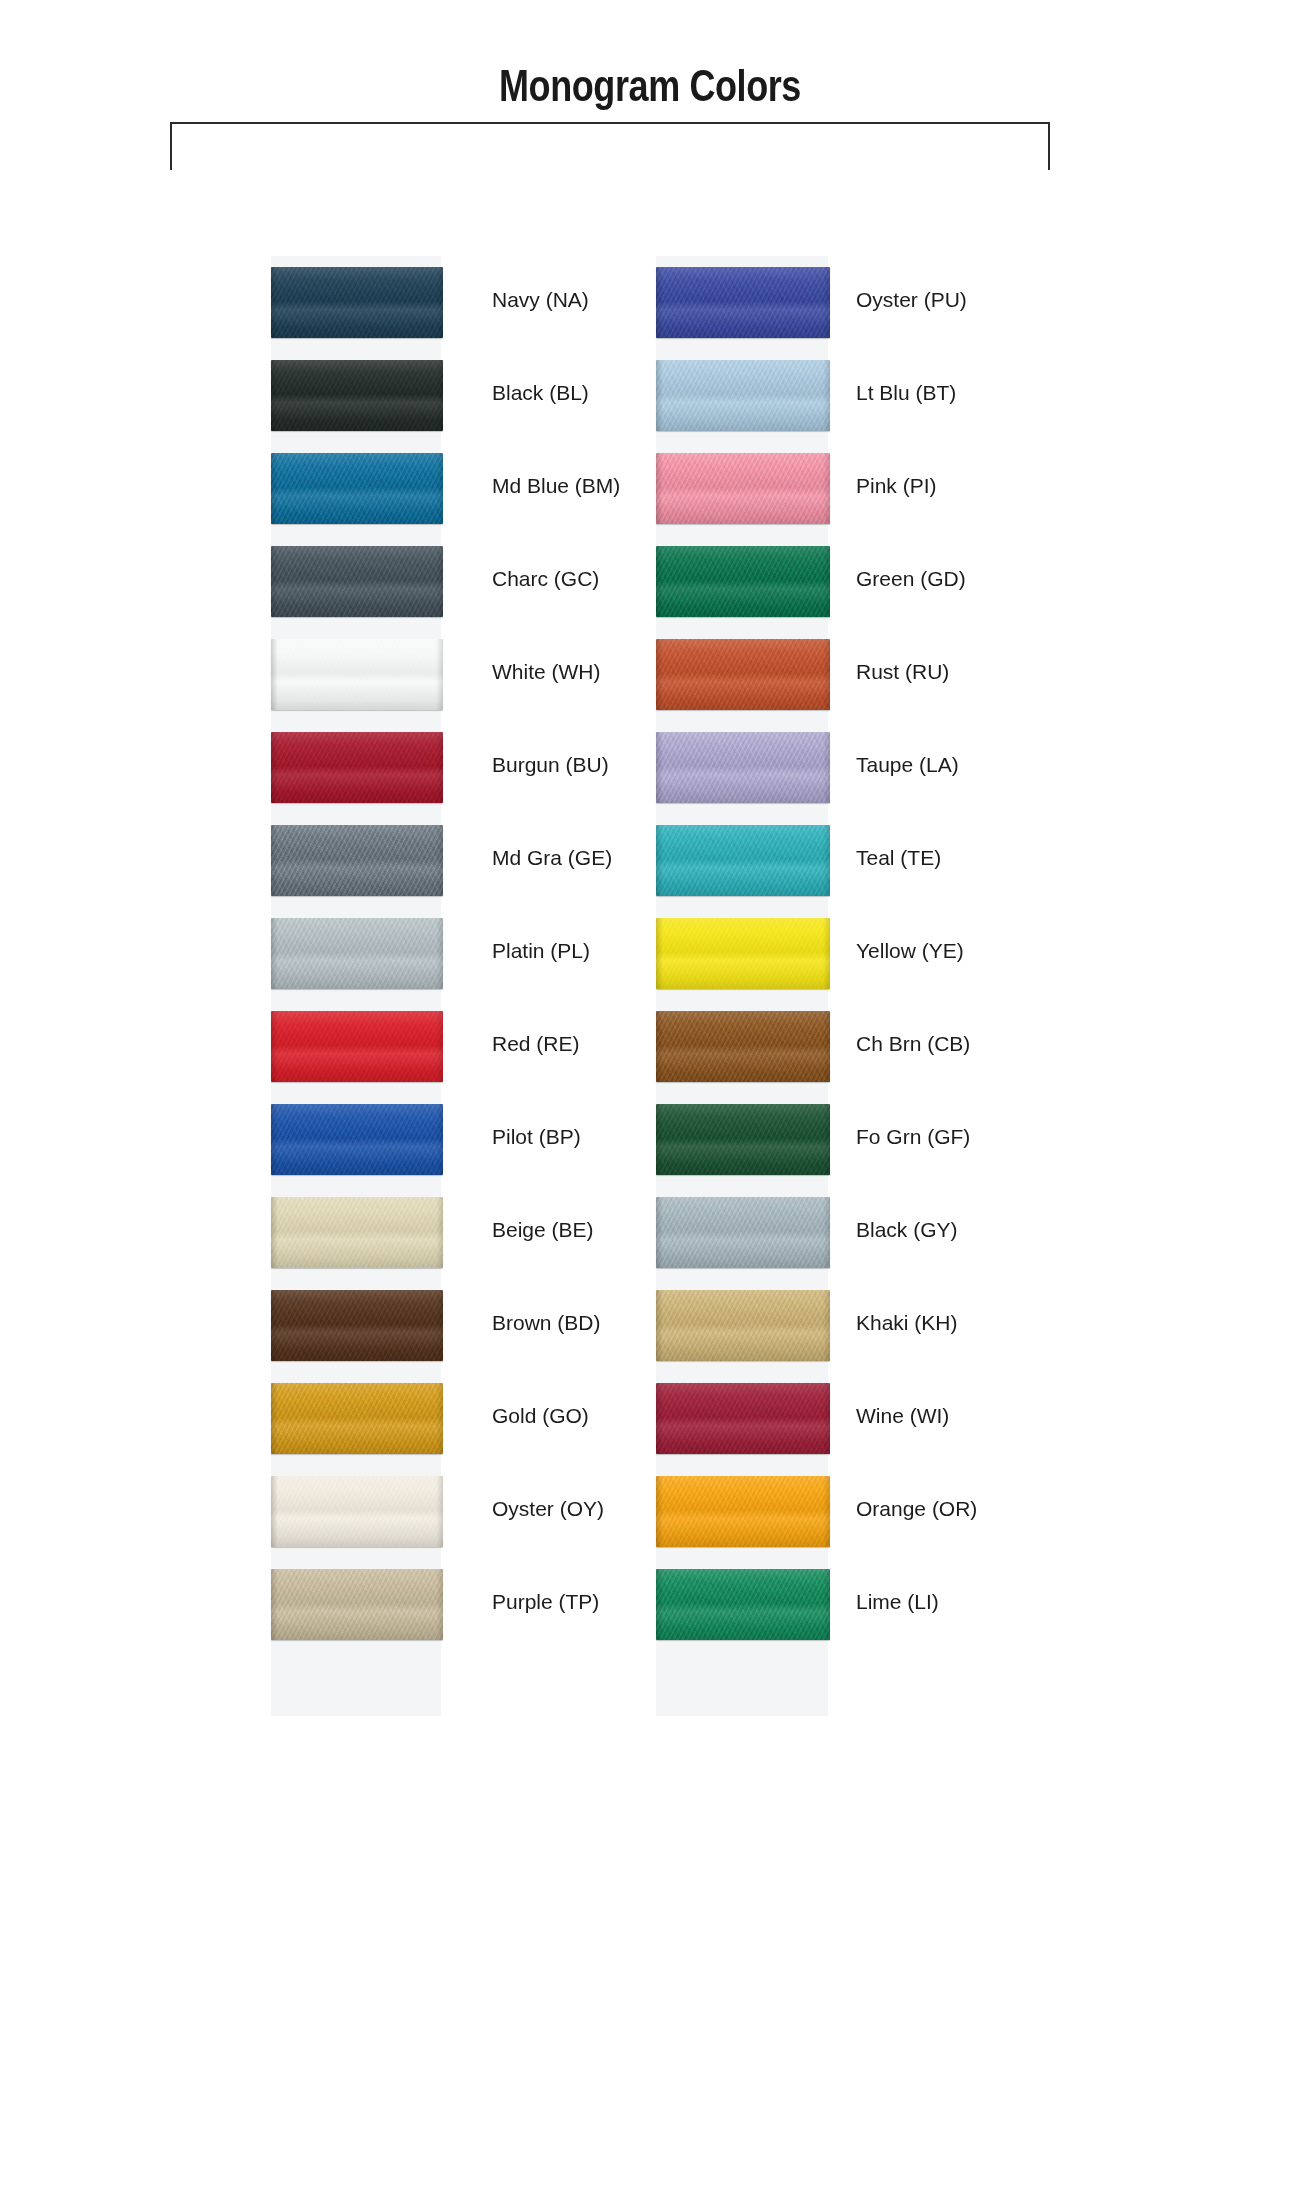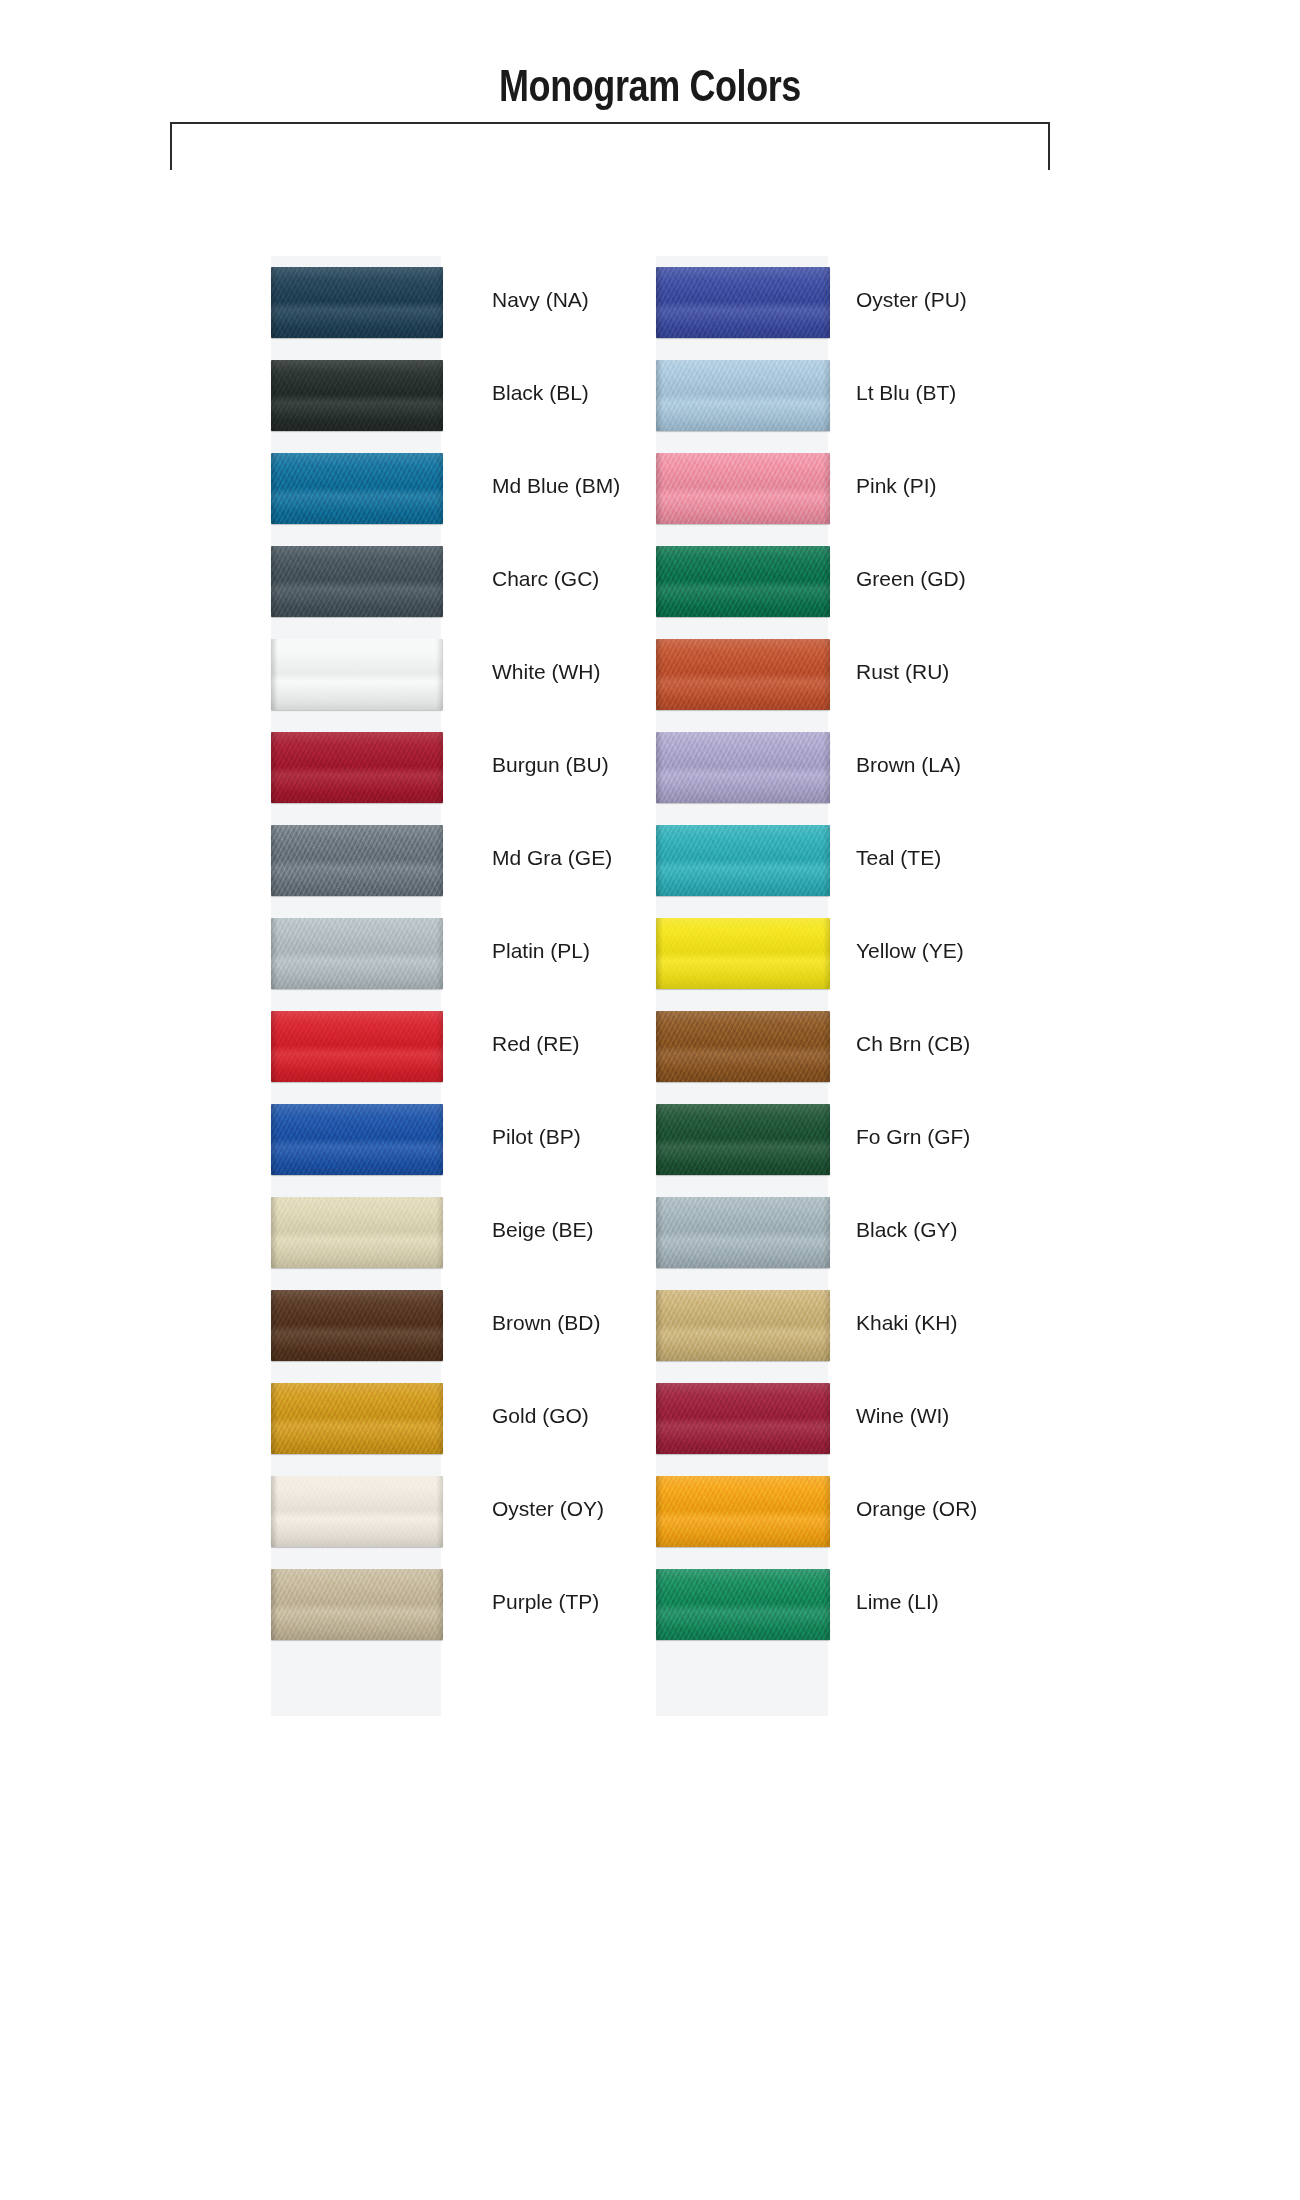--- a/index.html
+++ b/index.html
@@ -338,21 +338,21 @@
             <div class="edge"></div>
           </div>
           <div class="label">Rust (RU)</div>
         </div>
         <div class="row" style="top: 465px;">
           <div class="swatch" title="Lavend (LA)" style="background: rgb(172, 165, 205);">
             <div class="weave"></div>
             <div class="sheen"></div>
             <div class="edge"></div>
           </div>
-          <div class="label">Brown (LA)</div>
+          <div class="label">Taupe (LA)</div>
         </div>
         <div class="row" style="top: 558px;">
           <div class="swatch" title="Teal (TE)" style="background: rgb(46, 174, 184);">
             <div class="weave"></div>
             <div class="sheen"></div>
             <div class="edge"></div>
           </div>
           <div class="label">Teal (TE)</div>
         </div>
         <div class="row" style="top: 651px;">

